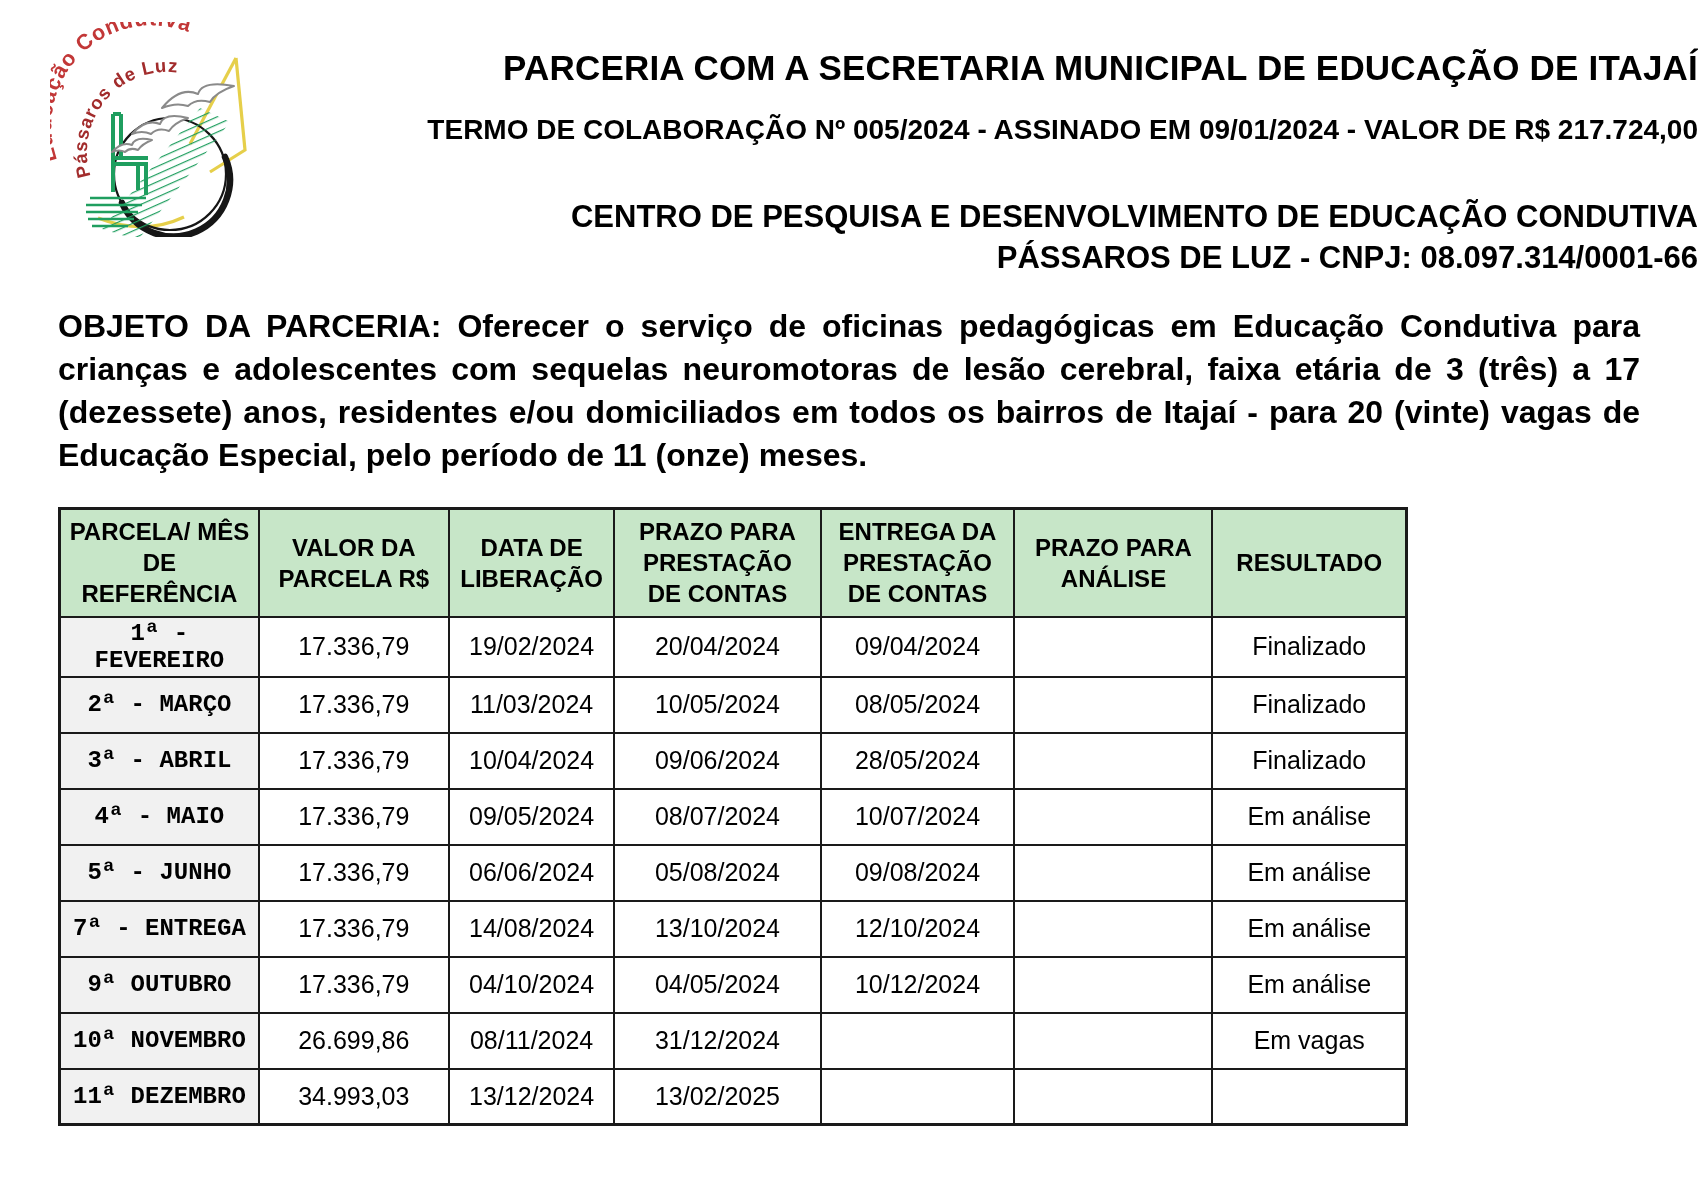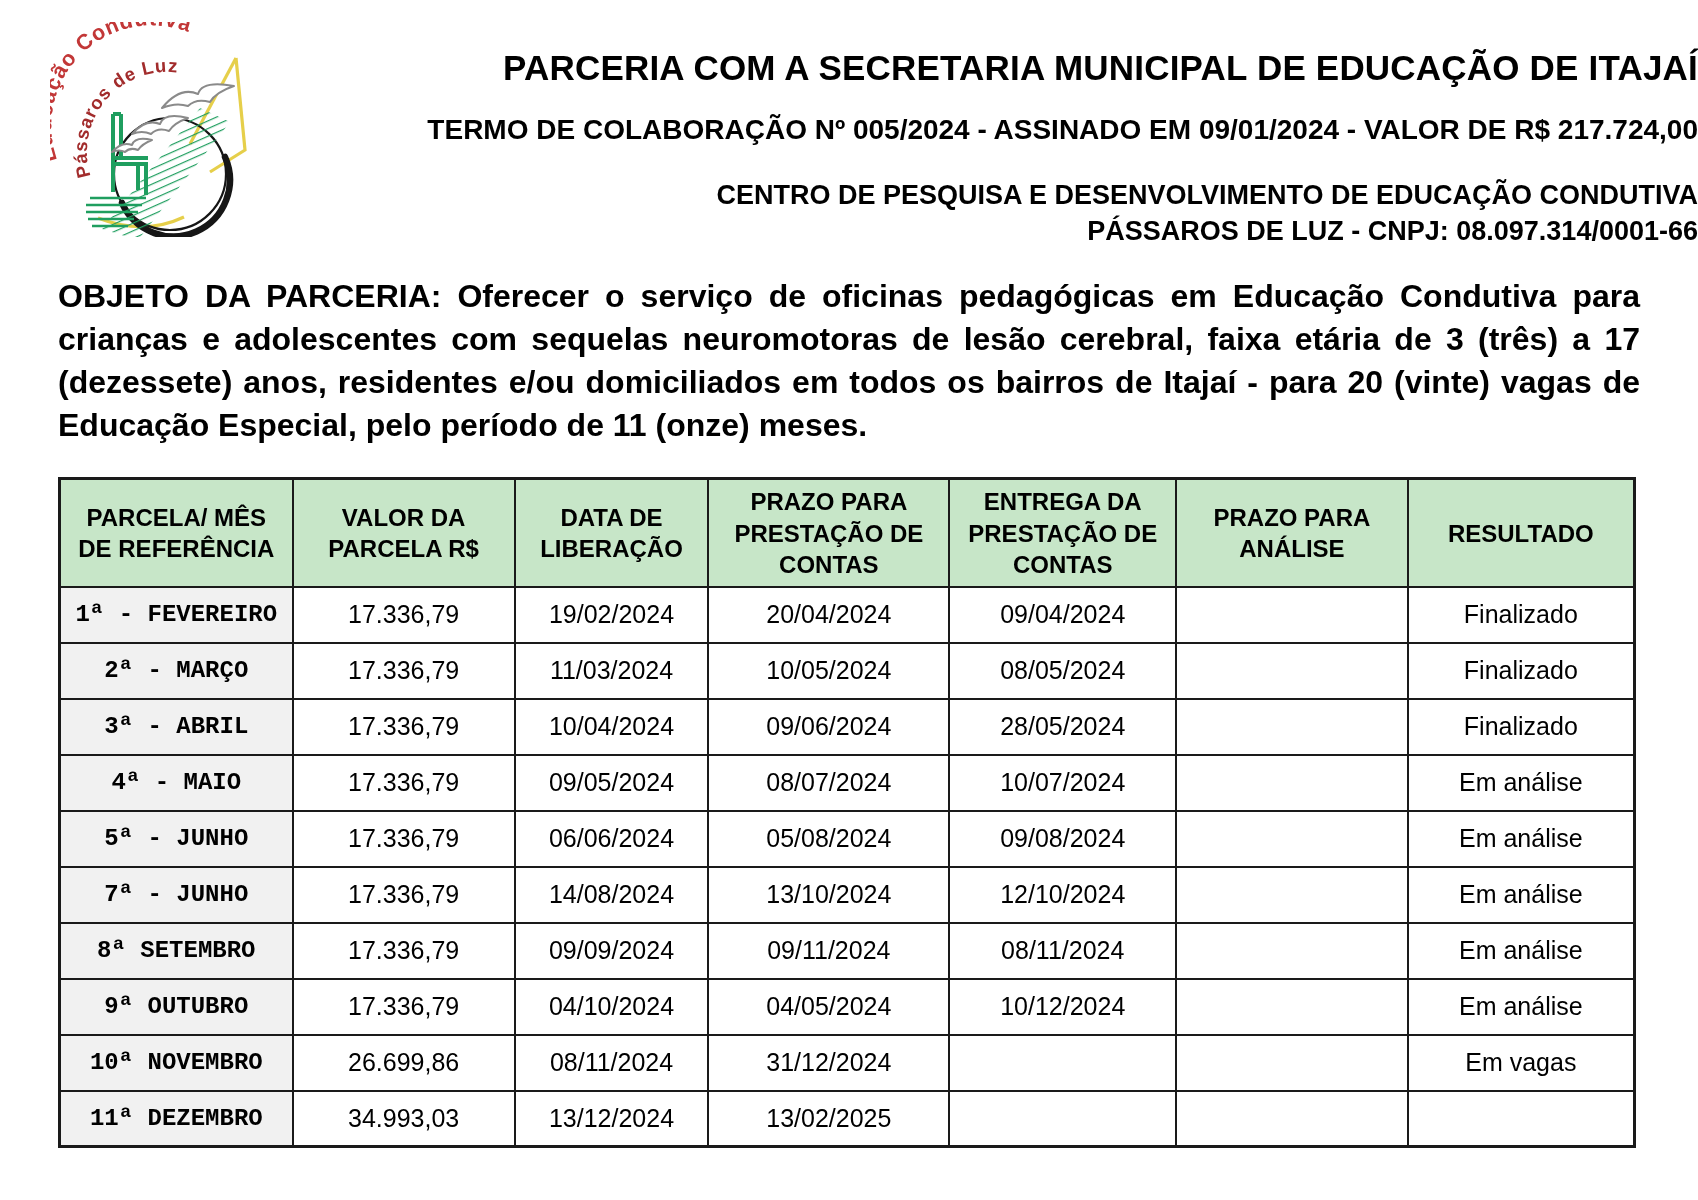--- a/index.html
+++ b/index.html
@@ -22,33 +22,33 @@
   }
   .page{position:relative;width:1698px;height:1200px;background:#fff;}
 
   
   .logo-wrap{position:absolute;left:50px;top:22px;width:210px;height:215px;}
 
   
   .doc-header{padding-top:48px;text-align:right;}
   .doc-title{font-size:35px;font-weight:700;letter-spacing:.2px;}
   .doc-subtitle{font-size:28px;font-weight:700;margin-top:26px;}
-  .org-lines{margin-top:32px;font-size:27px;font-weight:700;line-height:1.32;}
+  .org-lines{margin-top:51px;font-size:31px;font-weight:700;line-height:1.32;}
 
   
   .object-par{
     margin:26px 58px 0 58px;
     font-size:32px;font-weight:700;
     text-align:justify;line-height:1.345;
   }
 
   
   table.schedule{
     margin:30px 58px 0 58px;
-    width:1578px;
+    width:1350px;
     border-collapse:collapse;
     border:3px solid var(--border-col);
     table-layout:fixed;
   }
   table.schedule th, table.schedule td{
     border:2px solid var(--border-col);
     text-align:center;vertical-align:middle;
   }
   table.schedule th{
     background:var(--header-bg);
@@ -202,34 +202,25 @@
         <tr>
           <td class="row-label">5ª - JUNHO</td>
           <td>17.336,79</td>
           <td>06/06/2024</td>
           <td>05/08/2024</td>
           <td>09/08/2024</td>
           <td></td>
           <td>Em análise</td>
         </tr>
         <tr>
-          <td class="row-label">7ª - JUNHO</td>
+          <td class="row-label">7ª - ENTREGA</td>
           <td>17.336,79</td>
           <td>14/08/2024</td>
           <td>13/10/2024</td>
           <td>12/10/2024</td>
-          <td></td>
-          <td>Em análise</td>
-        </tr>
-        <tr>
-          <td class="row-label">8ª SETEMBRO</td>
-          <td>17.336,79</td>
-          <td>09/09/2024</td>
-          <td>09/11/2024</td>
-          <td>08/11/2024</td>
           <td></td>
           <td>Em análise</td>
         </tr>
         <tr>
           <td class="row-label">9ª OUTUBRO</td>
           <td>17.336,79</td>
           <td>04/10/2024</td>
           <td>04/05/2024</td>
           <td>10/12/2024</td>
           <td></td>

